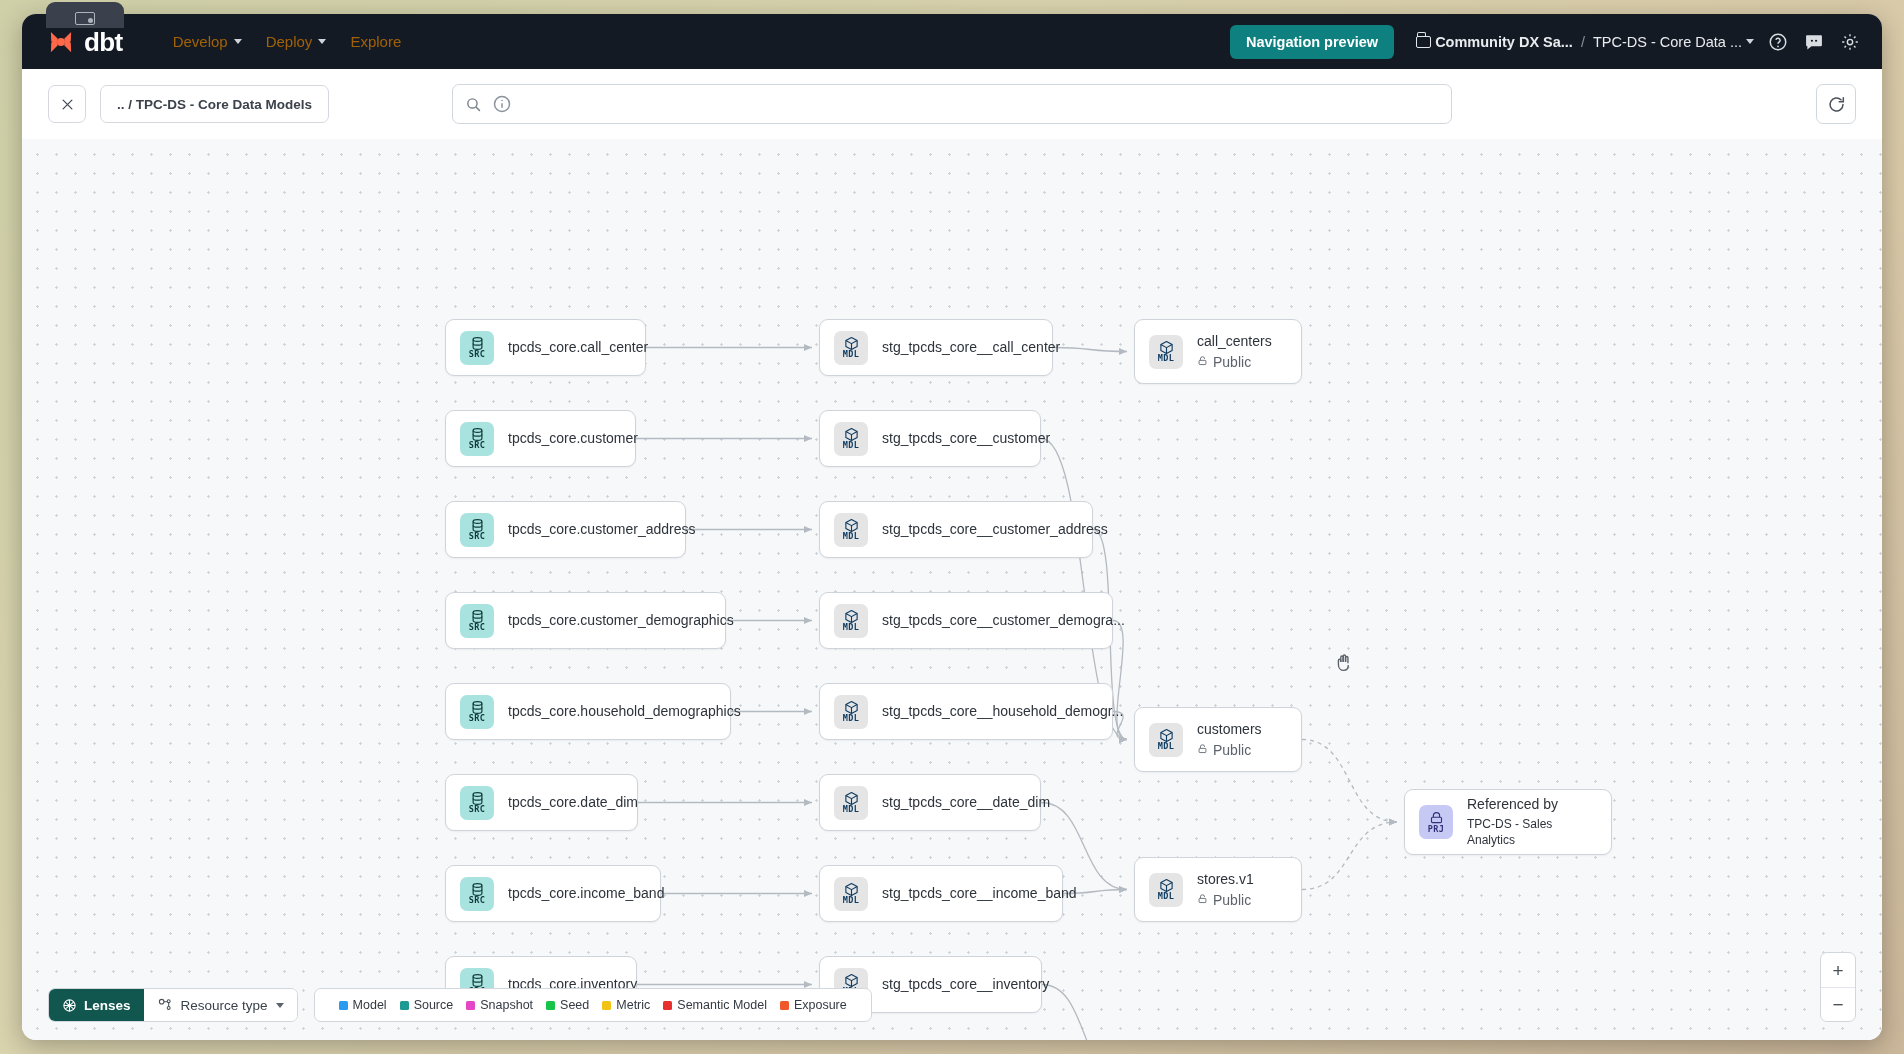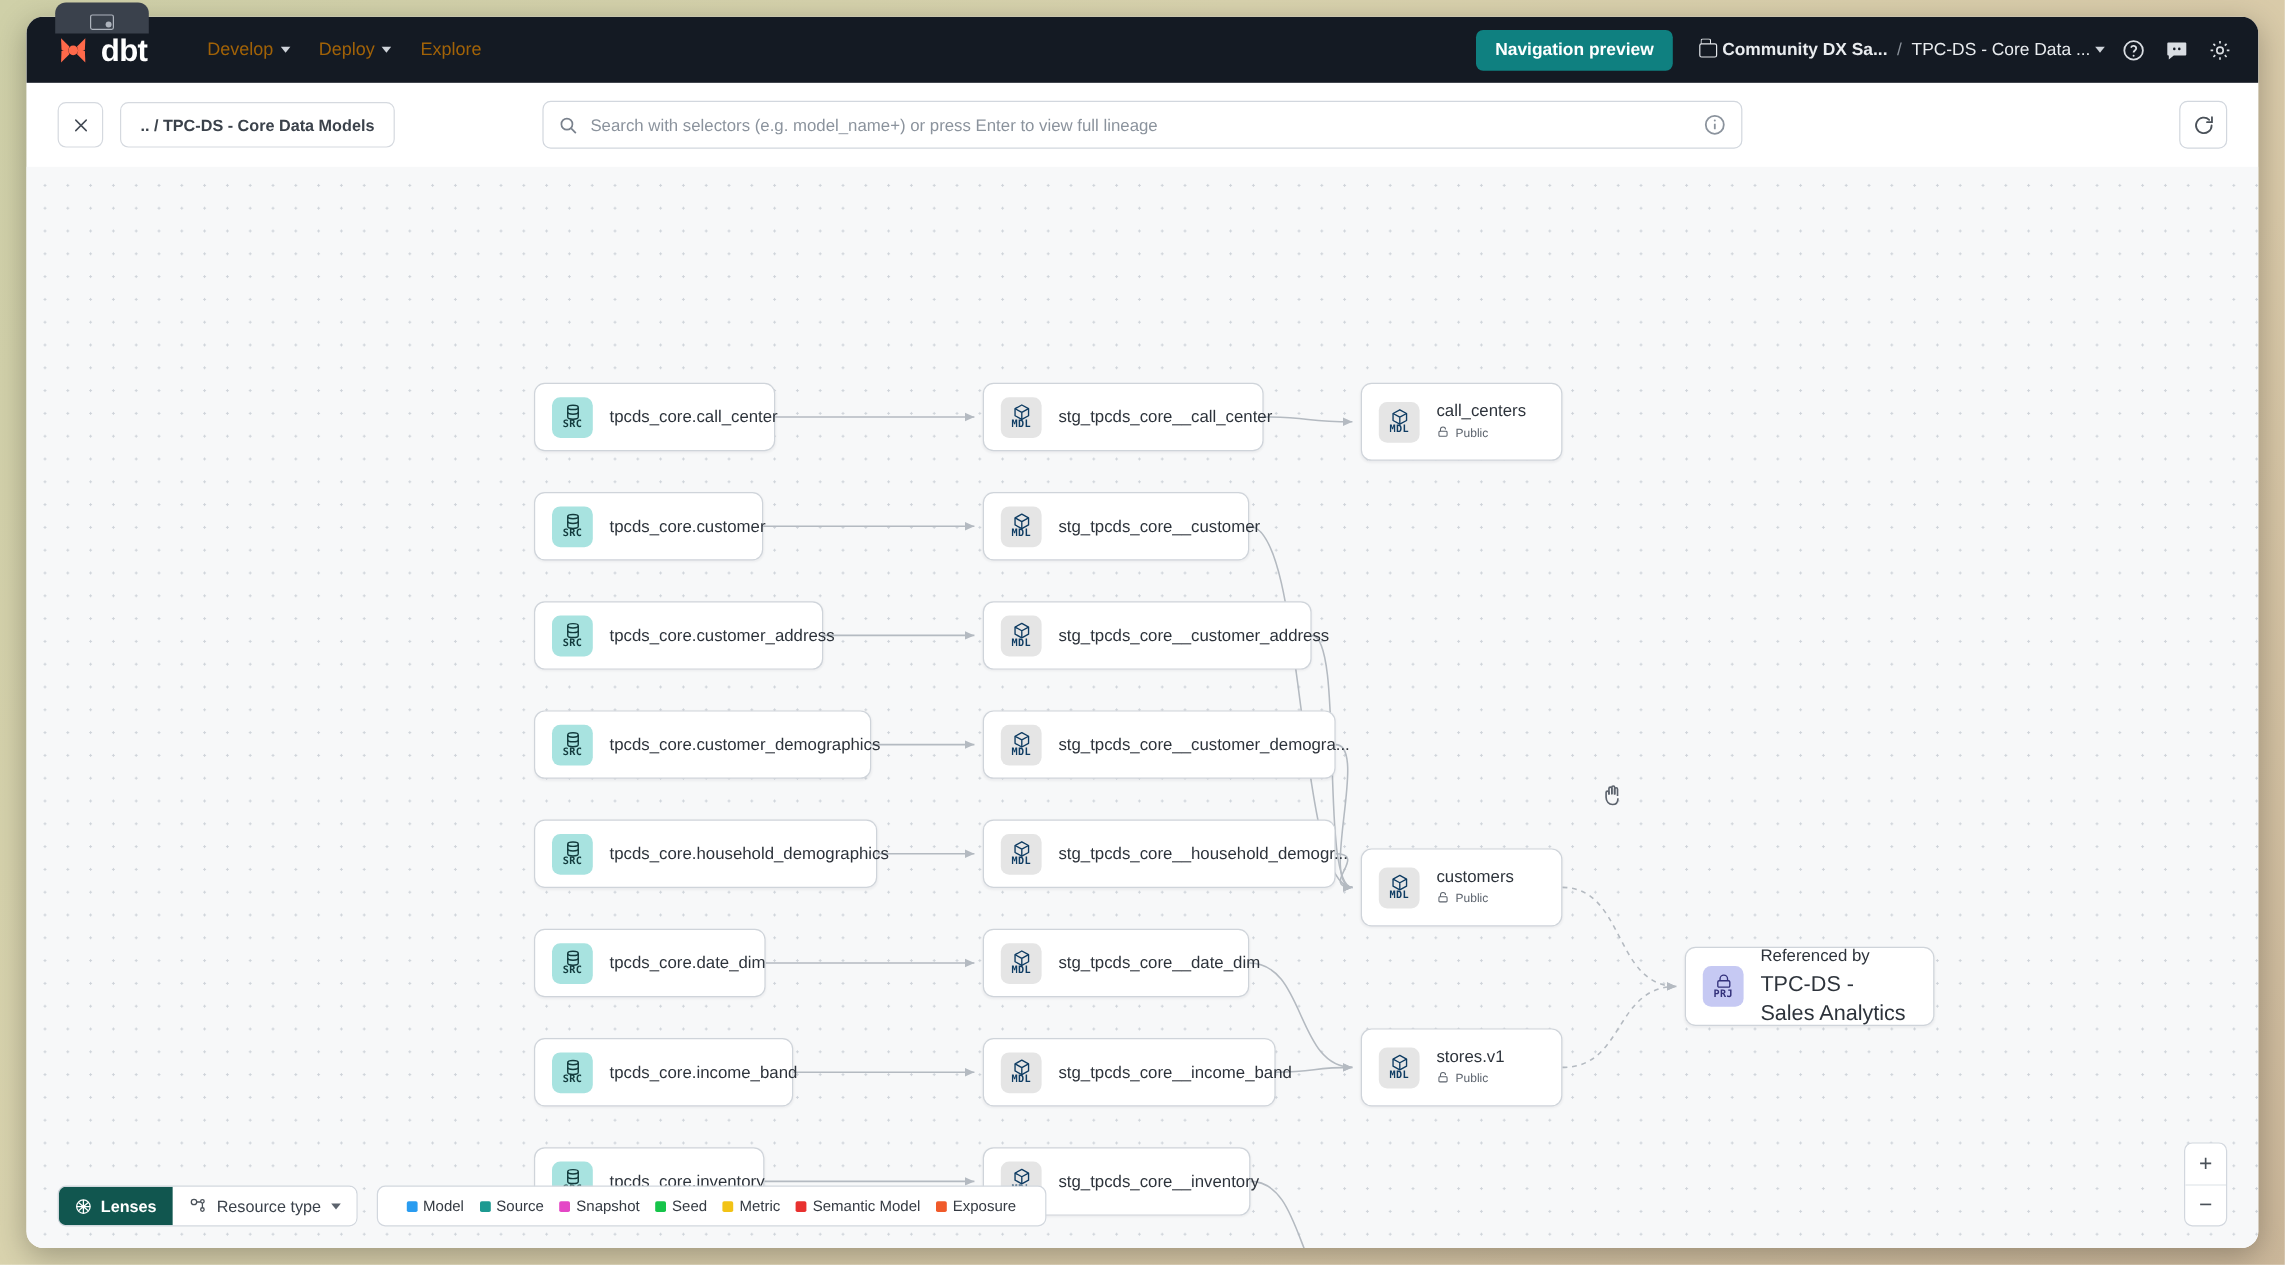--- a/index.html
+++ b/index.html
@@ -156,21 +156,21 @@
   .badge svg { width: 15px; height: 15px; display: block; margin-bottom: -1px; }
   .badge .btxt { font-size: 8.5px; font-weight: 700; letter-spacing: .3px;
                  font-family: "DejaVu Sans Mono", monospace; line-height: 1;}
   .badge.src { background: #a8e3e0; color: #123a3c; }
   .badge.mdl { background: #e5e5e5; color: #0e3c63; }
   .badge.prj { background: #c6c9f3; color: #32307a; }
 
   .node-texts { margin-left: 14px; min-width: 0; }
   .node-title { font-size: 14px; color: #2d333b; white-space: nowrap; line-height: 1.35; }
   .node-sub {
-    font-size: 10px; color: #5c636d; display: flex; align-items: center; gap: 5px;
+    font-size: 14px; color: #5c636d; display: flex; align-items: center; gap: 5px;
     line-height: 1.35; margin-top: 2px;
   }
   .node-sub svg { width: 11px; height: 12px; stroke: #5c636d; fill:none;}
   .node.two-line { align-items: center; }
 
   #pan-cursor { position: absolute; left: 1311px; top: 513px; width: 22px; height: 22px; z-index: 6; }
 
   
   #bottombar {
     position: absolute; left: 26px; bottom: 18px;
@@ -287,21 +287,20 @@
           <path d="M5 5l14 14M19 5L5 19"></path>
         </svg>
     </div>
     <div id="breadcrumb-chip">.. / TPC-DS - Core Data Models</div>
 
     <div id="search-wrap">
       <svg class="srch" viewBox="0 0 24 24" fill="none" stroke-width="2">
         <circle cx="10.5" cy="10.5" r="6.5"></circle>
           <path d="M15.5 15.5L21 21"></path>
       </svg>
-      <input id="search-input" type="text" placeholder="Search with selectors (e.g. model_name+) or press Enter to view full lineage" style="">
       <span id="info-icon">
         <svg viewBox="0 0 24 24" fill="none" stroke="#8b939d" stroke-width="1.8">
           <circle cx="12" cy="12" r="9"></circle>
             <path d="M12 11v5.4"></path>
             <circle cx="12" cy="7.8" r="1" fill="#8b939d" stroke="none"></circle>
         </svg>
       </span>
     </div>
 
     <div id="refresh-btn">
@@ -604,21 +603,21 @@
         <div class="node two-line" style="left: 1382px; top: 650px; width: 208px; height: 66px;">
           <div class="badge prj">
             <svg viewBox="0 0 24 24" fill="none" stroke="currentColor" stroke-width="1.8" stroke-linejoin="round">
               <path d="M7 10V7.6a5 5 0 0 1 10 0V10"></path>
               <rect x="4" y="10" width="16" height="8.6" rx="1.7"></rect>
             </svg>
             <span class="btxt">PRJ</span>
           </div>
           <div class="node-texts">
             <div class="node-title">Referenced by</div>
-            <div class="node-sub" style="font-size: 18px; color: rgb(45, 51, 59);">
+            <div class="node-sub" style="font-size: 12px; color: rgb(45, 51, 59);">
               <span>TPC-DS - Sales Analytics</span>
             </div>
           </div>
         </div>
       </div>
 
     <span id="pan-cursor">
       <svg viewBox="0 0 24 24" fill="none" stroke="#5c636d" stroke-width="1.5" stroke-linejoin="round">
         <path d="M8.5 11V5.6a1.3 1.3 0 0 1 2.6 0V11"></path>
         <path d="M11.1 10.6V4.6a1.3 1.3 0 0 1 2.6 0V11"></path>

